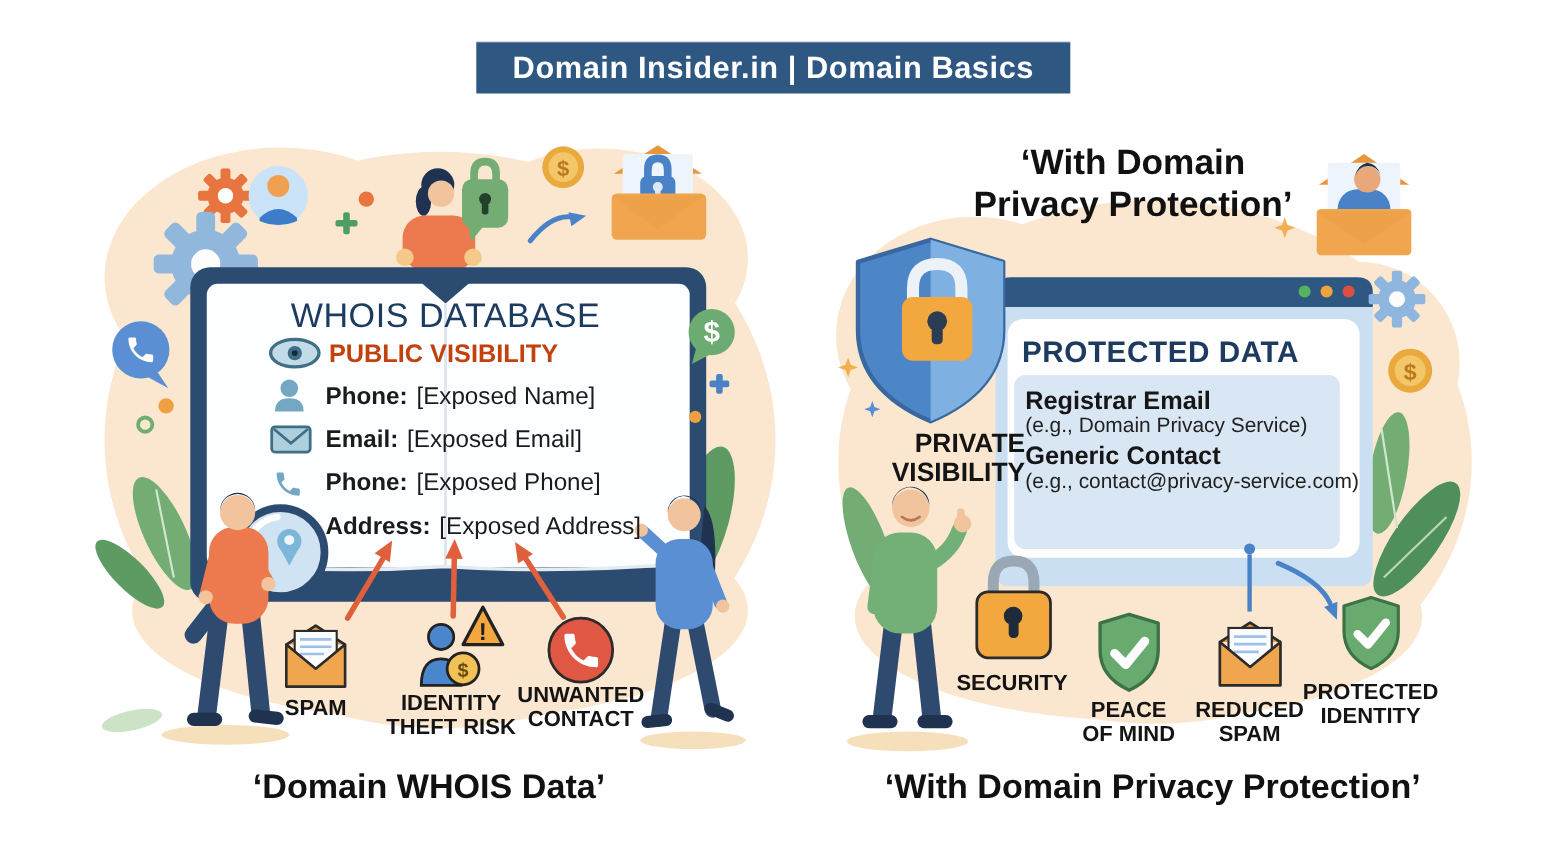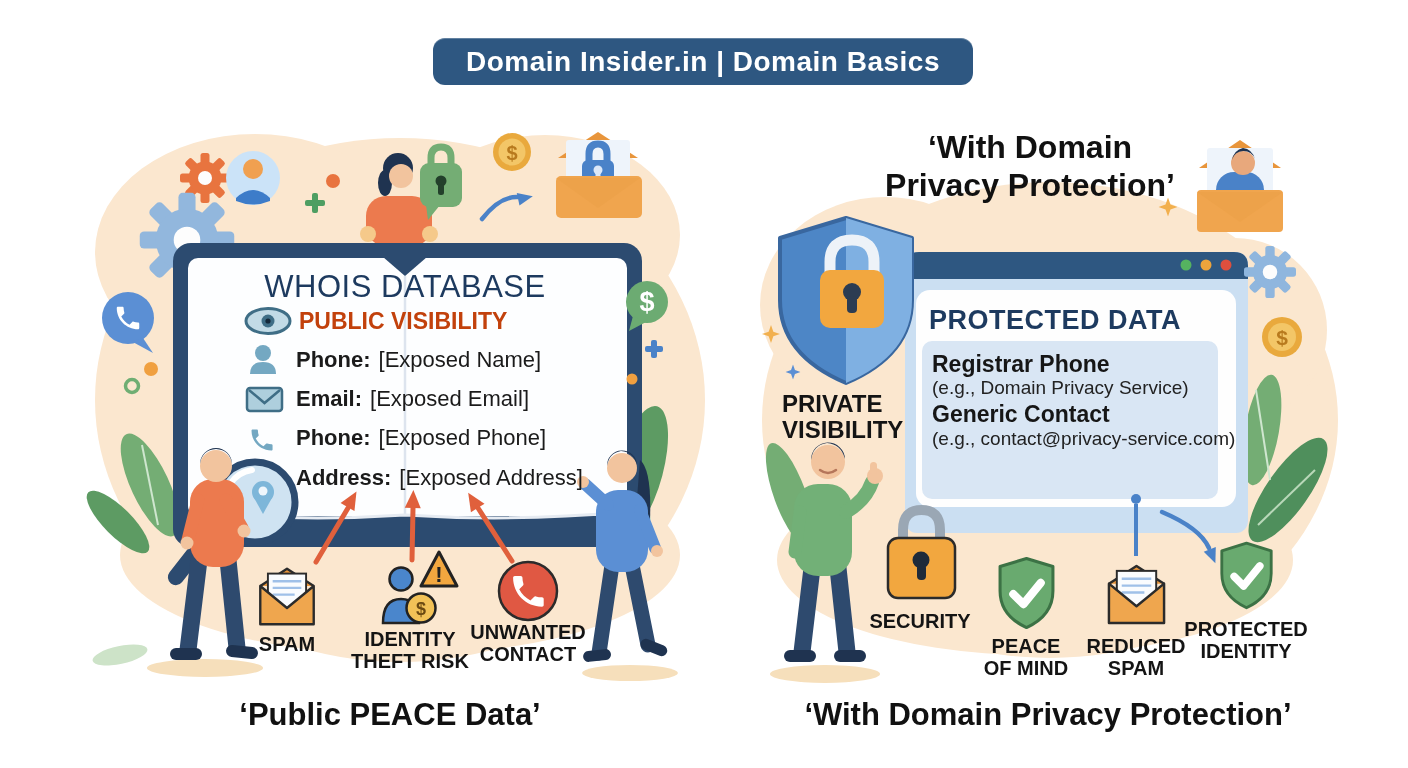--- a/index.html
+++ b/index.html
@@ -1,33 +1,33 @@
 <!DOCTYPE html>
 <html><head>
 <meta charset="utf-8">
 <style>
   html,body{margin:0;padding:0;background:#fff;}
   .canvas{position:relative;width:1408px;height:768px;overflow:hidden;background:#ffffff;
           font-family:"Liberation Sans",sans-serif;color:#161616;}
   .abs{position:absolute;}
   svg.art{position:absolute;left:0;top:0;width:1408px;height:768px;}
-  .banner{left:433px;top:38px;width:540px;height:47px;background:#2e5781;border-radius:12px;
+  .banner{left:433px;top:38px;width:540px;height:47px;background:#2e5781;border-radius:0;
           display:flex;align-items:center;justify-content:center;color:#fff;
           font-size:28px;font-weight:700;letter-spacing:.5px;box-shadow:inset 0 1px 0 rgba(255,255,255,.25);}
   .book-title{left:200px;top:269px;width:410px;text-align:center;font-size:31px;font-weight:400;color:#1d3a5f;letter-spacing:.5px;}
   .vis-label{left:299px;top:308px;font-size:23px;font-weight:700;color:#c2410c;}
   .field-row{font-size:22px;color:#1b1b1b;white-space:nowrap;}
   .field-row .fl{font-weight:700;margin-right:8px;}
   .risk-label,.benefit-label{font-size:20px;font-weight:700;line-height:1.12;text-align:center;color:#141414;}
   .caption{font-size:31px;font-weight:700;color:#111;text-align:center;white-space:nowrap;}
   .r-heading{left:840px;top:128px;width:380px;text-align:center;font-size:32px;font-weight:700;line-height:1.2;color:#111;}
   .win-title{left:929px;top:305px;width:260px;text-align:left;font-size:27px;font-weight:700;color:#1d3a5f;letter-spacing:.5px;}
   .win-field{left:932px;font-size:23px;font-weight:700;color:#161616;white-space:nowrap;}
   .win-example{left:932px;font-size:19px;font-weight:400;color:#222;white-space:nowrap;}
-  .priv-label{left:782px;top:391px;width:150px;text-align:left;font-size:24px;font-weight:700;line-height:1.08;color:#141414;}
+  .priv-label{left:782px;top:391px;width:150px;text-align:right;font-size:24px;font-weight:700;line-height:1.08;color:#141414;}
 </style>
 </head>
 <body>
 
 <div class="canvas">
 
 <svg class="art" viewBox="0 0 1408 768">
   <defs>
     <symbol id="gear" viewBox="-50 -50 100 100">
       <g fill="currentColor">
@@ -334,29 +334,29 @@
   <span class="fl">Phone:</span><span>[Exposed Phone]</span>
 </div>
 <div class="abs field-row" style="left:296px;top:465px">
   <span class="fl">Address:</span><span>[Exposed Address]</span>
 </div>
 
 <div class="abs risk-label" style="left:227px;top:633px;width:120px">SPAM</div>
 <div class="abs risk-label" style="left:350px;top:628px;width:120px">IDENTITY THEFT RISK</div>
 <div class="abs risk-label" style="left:468px;top:621px;width:120px">UNWANTED CONTACT</div>
 
-<div class="abs caption" style="left:180px;top:697px;width:420px">‘Public PEACE Data’</div>
+<div class="abs caption" style="left:180px;top:697px;width:420px">‘Domain WHOIS Data’</div>
 
 <div class="abs r-heading">
   <div>‘With Domain</div>
   <div>Privacy Protection’</div>
 </div>
 
 <div class="abs win-title">PROTECTED DATA</div>
-<div class="abs win-field" style="top:351px">Registrar Phone</div>
+<div class="abs win-field" style="top:351px">Registrar Email</div>
 <div class="abs win-example" style="top:377px">(e.g., Domain Privacy Service)</div>
 <div class="abs win-field" style="top:401px">Generic Contact</div>
 <div class="abs win-example" style="top:428px">(e.g., contact@privacy-service.com)</div>
 
 <div class="abs priv-label">PRIVATE VISIBILITY</div>
 
 <div class="abs benefit-label" style="left:855px;top:610px;width:130px">SECURITY</div>
 <div class="abs benefit-label" style="left:976px;top:635px;width:100px">PEACE OF MIND</div>
 <div class="abs benefit-label" style="left:1081px;top:635px;width:110px">REDUCED SPAM</div>
 <div class="abs benefit-label" style="left:1184px;top:618px;width:124px">PROTECTED IDENTITY</div>

